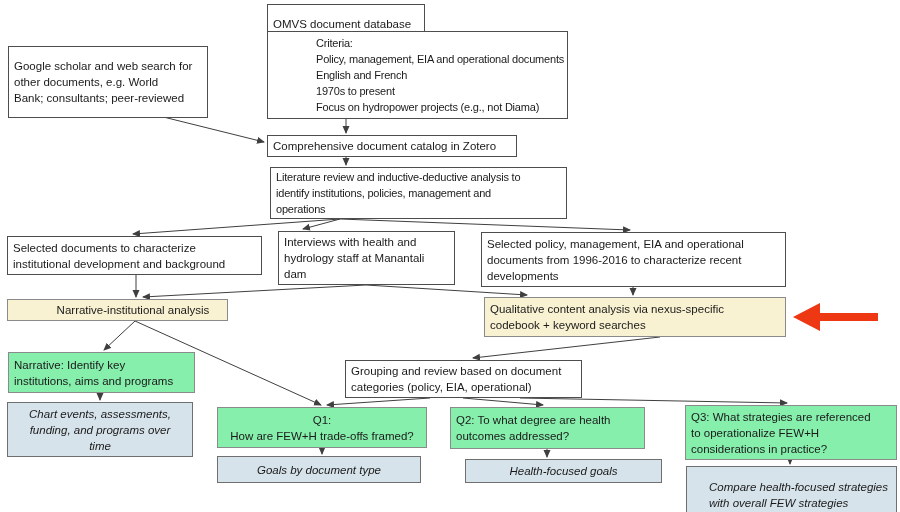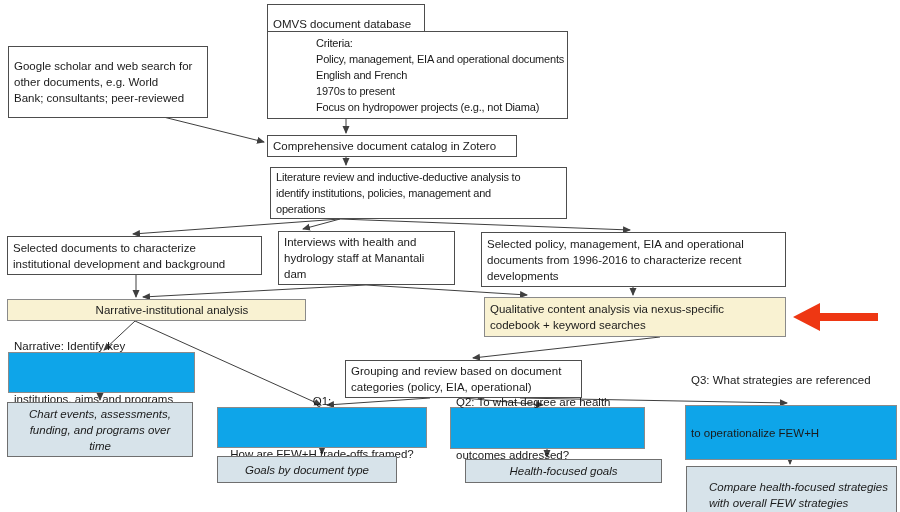--- a/index.html
+++ b/index.html
@@ -4,21 +4,21 @@
 <style>
   html,body{margin:0;padding:0;background:#ffffff;}
   #canvas{position:relative;width:900px;height:512px;background:#ffffff;overflow:hidden;
           font-family:"Liberation Sans",sans-serif;font-size:11.5px;line-height:16px;color:#1a1a1a;}
   #edges-svg{position:absolute;left:0;top:0;width:900px;height:512px;pointer-events:none;}
   .node{position:absolute;box-sizing:border-box;display:flex;flex-direction:column;justify-content:center;
         background:#ffffff;border:1px solid #4d4d4d;padding:2px 5px;}
   .node.align-left{align-items:flex-start;text-align:left;}
   .node.align-center{align-items:center;text-align:center;}
   .node.style-yellow{background:#f9f2d2;border-color:#8a8a8a;}
-  .node.style-peach {background:#0ea5e9;border-color:#8a8a8a;gap:37px;}
+  .node.style-peach {background:#86efac;border-color:#8a8a8a;}
   .node.style-blue  {background:#d7e3ea;border-color:#6f6f6f;}
   .node.italic{font-style:italic;}
   .node.tight{font-size:11px;letter-spacing:-0.2px;}
   .node .ln{white-space:nowrap;}
 </style>
 </head>
 <body>
 
 <div id="canvas">
   <svg id="edges-svg" viewBox="0 0 900 512" xmlns="http://www.w3.org/2000/svg">
@@ -83,21 +83,21 @@
       <div class="node style-plain align-left" style="left: 278px; top: 231px; width: 177px; height: 54px;">
         <div class="ln">Interviews with health and</div>
         <div class="ln">hydrology staff at Manantali</div>
         <div class="ln">dam</div>
       </div>
       <div class="node style-plain align-left" style="left: 481px; top: 232px; width: 305px; height: 55px;">
         <div class="ln">Selected policy, management, EIA and operational</div>
         <div class="ln">documents from 1996-2016 to characterize recent</div>
         <div class="ln">developments</div>
       </div>
-      <div class="node style-yellow align-center" style="left: 7px; top: 299px; width: 299px; height: 22px; padding-left: 36px;">
+      <div class="node style-yellow align-center" style="left: 7px; top: 299px; width: 221px; height: 22px; padding-left: 36px;">
         <div class="ln">Narrative-institutional analysis</div>
       </div>
       <div class="node style-yellow align-left" style="left: 484px; top: 297px; width: 302px; height: 40px;">
         <div class="ln">Qualitative content analysis via nexus-specific</div>
         <div class="ln">codebook + keyword searches</div>
       </div>
       <div class="node style-peach align-left" style="left: 8px; top: 352px; width: 187px; height: 41px;">
         <div class="ln">Narrative: Identify key</div>
         <div class="ln">institutions, aims and programs</div>
       </div>
@@ -116,21 +116,21 @@
       </div>
       <div class="node style-peach align-left" style="left: 450px; top: 407px; width: 195px; height: 42px;">
         <div class="ln">Q2: To what degree are health</div>
         <div class="ln">outcomes addressed?</div>
       </div>
       <div class="node style-peach align-left" style="left: 685px; top: 405px; width: 212px; height: 55px;">
         <div class="ln">Q3: What strategies are referenced</div>
         <div class="ln">to operationalize FEW+H</div>
         <div class="ln">considerations in practice?</div>
       </div>
-      <div class="node style-blue align-center italic" style="left: 217px; top: 456px; width: 180px; height: 27px;">
+      <div class="node style-blue align-center italic" style="left: 217px; top: 456px; width: 204px; height: 27px;">
         <div class="ln">Goals by document type</div>
       </div>
       <div class="node style-blue align-center italic" style="left: 449px; top: 459px; width: 197px; height: 24px; margin-left: 16px;">
         <div class="ln">Health-focused goals</div>
       </div>
       <div class="node style-blue align-left italic" style="left: 686px; top: 466px; width: 211px; height: 58px; padding-left: 22px;">
         <div class="ln">Compare health-focused strategies</div>
         <div class="ln">with overall FEW strategies</div>
       </div>
     </div>

